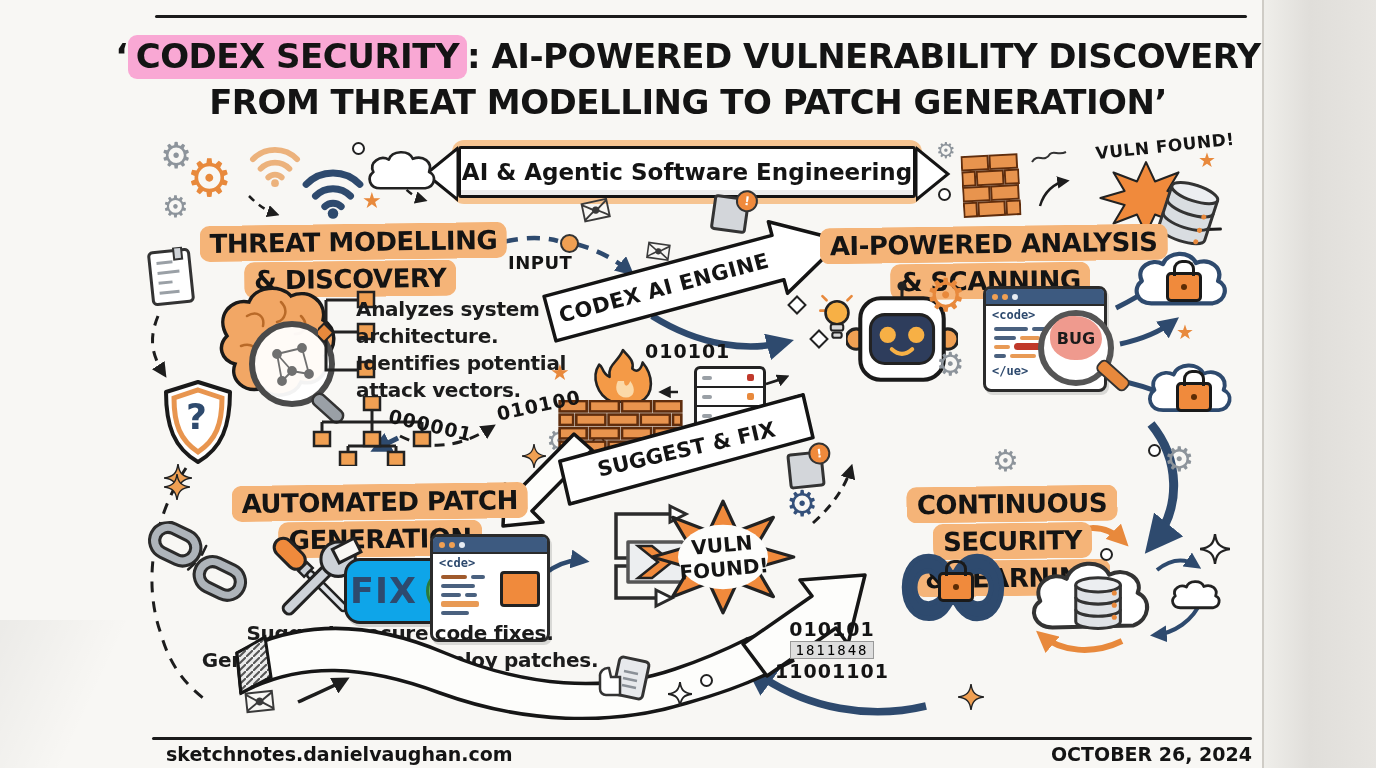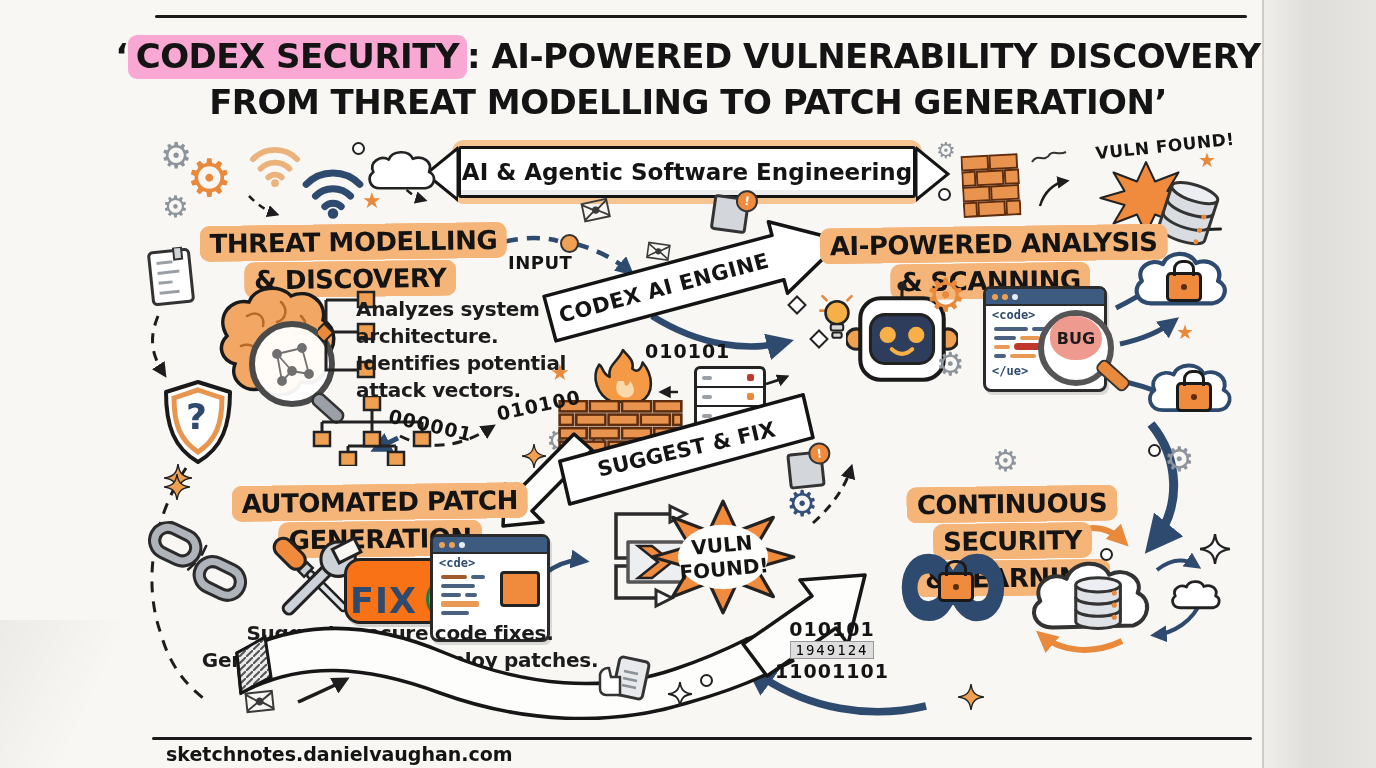--- a/index.html
+++ b/index.html
@@ -33,21 +33,21 @@
   .seg{display:inline-block;height:4px;border-radius:2px;margin-right:4px;}
   .b-navy{background:#4A617F;} .b-or{background:#E89A55;} .b-red{background:#C0392B;height:7px;border-radius:4px;}
   
   .odot{width:9px;height:9px;border:2.5px solid #222;border-radius:50%;background:#fff;}
   .odia{width:10px;height:10px;border:2.5px solid #222;background:#fff;transform:rotate(45deg);}
   .lock{width:30px;height:24px;background:#F08A3C;border:3px solid #1a1a1a;border-radius:5px;}
   .lock::before{content:"";position:absolute;width:16px;height:13px;border:3.5px solid #1a1a1a;border-bottom:none;border-radius:9px 9px 0 0;left:50%;transform:translateX(-50%);top:-15px;}
   .lock::after{content:"";position:absolute;width:6px;height:6px;background:#5c2c05;border-radius:50%;left:50%;top:50%;transform:translate(-50%,-50%);}
   .alert-sq{width:30px;height:30px;background:#d3d6da;border:3px solid #333;border-radius:4px;}
   .badge{position:absolute;top:-11px;right:-11px;width:18px;height:18px;background:#F08A3C;border:2.5px solid #333;border-radius:50%;color:#fff;font-size:12px;font-weight:bold;display:flex;align-items:center;justify-content:center;}
-  .fix-pill{display:flex;align-items:flex-end;justify-content:center;gap:9px;background:#f97316;border:3.5px solid #222;border-radius:16px;box-shadow:2px 3px 0 rgba(0,0,0,0.15);}
+  .fix-pill{display:flex;align-items:center;justify-content:center;gap:9px;background:#0ea5e9;border:3.5px solid #222;border-radius:16px;box-shadow:2px 3px 0 rgba(0,0,0,0.15);}
   .fix-txt{font-weight:bold;font-size:35px;color:#2E4A6E;letter-spacing:1px;}
   .chk{width:38px;height:38px;border-radius:50%;background:#58B368;border:3px solid #2c7a3a;color:#fff;font-weight:bold;font-size:24px;display:flex;align-items:center;justify-content:center;}
   .patch-sq{position:absolute;width:34px;height:30px;background:#F08A3C;border:3px solid #222;border-radius:4px;}
   .infinity{font-weight:bold;font-size:150px;line-height:150px;color:#2E4A6E;-webkit-text-stroke:5px #2E4A6E;}
   .chip{background:#dedede;border:1px solid #999;padding:0 4px;font-size:14px;letter-spacing:2px;}
   .mono{font-family:"DejaVu Sans Mono",monospace;}
 </style>
 </head>
 <body>
 
@@ -481,21 +481,21 @@
     <path d="M32,26 l14,3 M31,33 l14,3 M30,40 l14,3" stroke="#8a9097" stroke-width="2.5"></path>
     <path d="M8,32 a8,8 0 0 1 9,-9 l2,9 h9 v18 h-14 a6,6 0 0 1 -6,-6 Z" fill="#fff" stroke="#333" stroke-width="2.5"></path>
   </svg>
   <div class="abs odot" style="left:700px;top:674px;"></div>
   <svg class="abs" style="left:668px;top:682px;" width="24" height="24" viewBox="0 0 24 24">
       <path d="M12,0 C13,8 16,11 24,12 C16,13 13,16 12,24 C11,16 8,13 0,12 C8,11 11,8 12,0 Z" fill="#fff" stroke="#222" stroke-width="1.8"></path>
     </svg>
 
   <div class="abs" style="left:770px;top:618px;width:124px;text-align:center;">
     <div class="bin">010101</div>
-    <div class="chip mono" style="display:inline-block;margin:1px 0;">1949124</div>
+    <div class="chip mono" style="display:inline-block;margin:1px 0;">1811848</div>
     <div class="bin">11001101</div>
   </div>
 
   <div class="abs head" style="left:845px;top:486px;width:335px;"><span class="hl">CONTINUOUS SECURITY
 &amp; LEARNING</span></div>
   <span class="abs glyph" style="left:992px;top:446px;font-size:30px;color:#8D949B;">⚙</span>
   <div class="abs" style="left:858px;top:505px;width:190px;height:150px;display:flex;align-items:center;justify-content:center;">
     <span class="infinity">∞</span>
   </div>
   <div class="lock abs" style="left:938px;top:572px;"></div>
@@ -512,14 +512,15 @@
   </div>
   <svg class="abs" style="left:1168px;top:578px;" width="56" height="36" viewBox="0 0 100 62">
     <path d="M22,52 C8,52 4,38 13,31 C7,18 22,9 33,15 C37,3 59,2 64,14 C77,9 90,18 85,31 C95,35 93,50 80,52 Z" fill="#fff" stroke="#222" stroke-width="5" stroke-linejoin="round"></path>
   </svg>
   <svg class="abs" style="left:958px;top:684px;" width="26" height="26" viewBox="0 0 24 24">
       <path d="M12,0 C13,8 16,11 24,12 C16,13 13,16 12,24 C11,16 8,13 0,12 C8,11 11,8 12,0 Z" fill="#F0A053" stroke="#222" stroke-width="1.3"></path>
     </svg>
   <div class="abs odot" style="left:1100px;top:548px;"></div>
 
   <div class="abs" style="left:166px;top:743px;font-weight:bold;font-size:19px;color:#141414;">sketchnotes.danielvaughan.com</div>
+  <div class="abs" style="left:1040px;top:743px;width:212px;text-align:right;font-weight:bold;font-size:19px;color:#141414;">OCTOBER 26, 2024</div>
 
 </div>
 
 </body></html>

